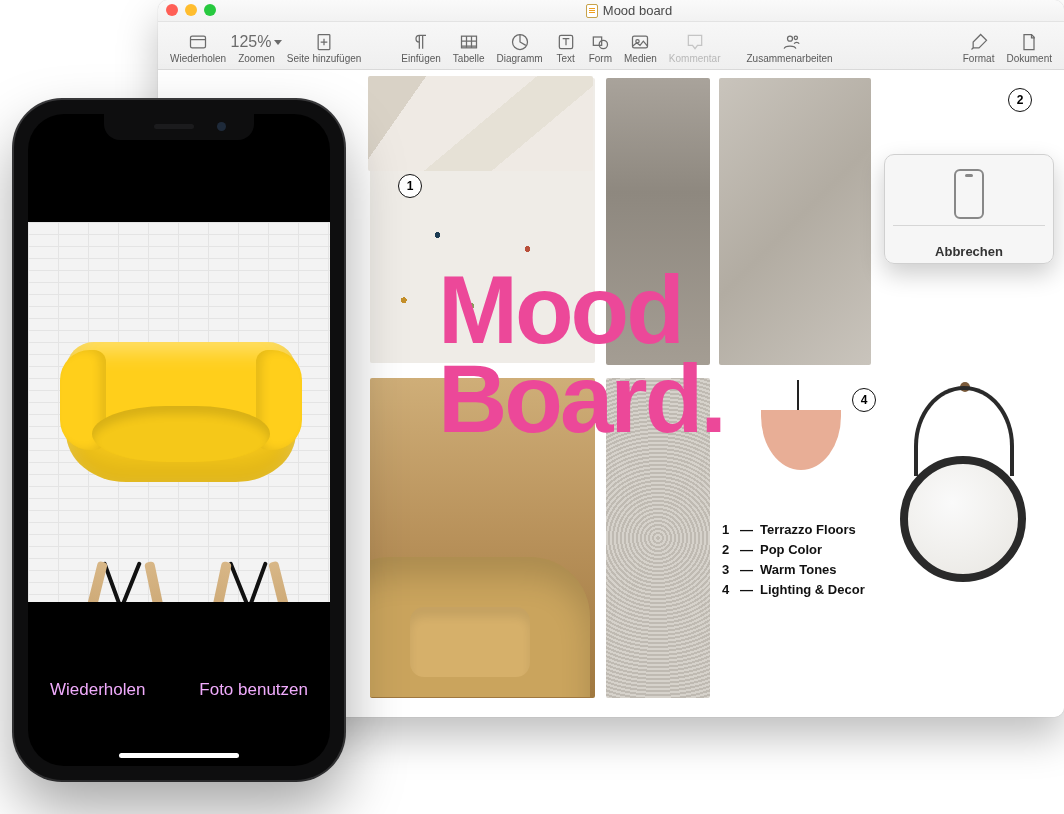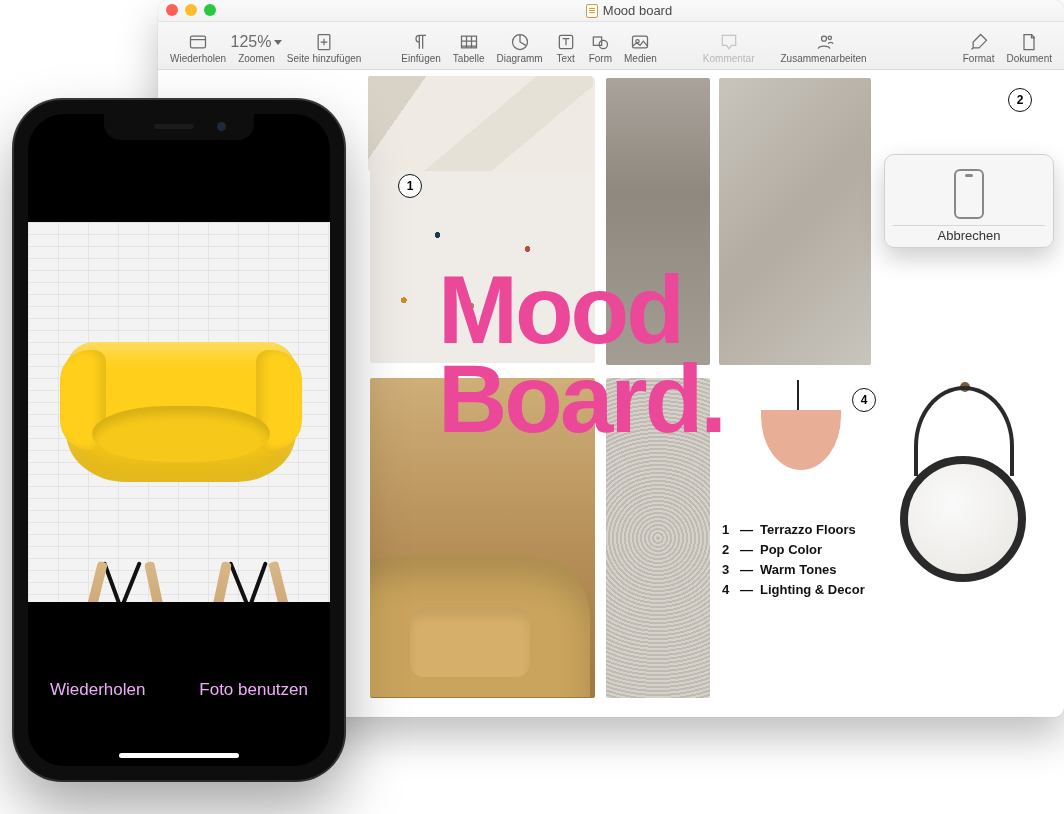--- a/index.html
+++ b/index.html
@@ -48,21 +48,21 @@
     background: linear-gradient(#f7f7f7,#efefef);
     border-bottom: 1px solid #d9d9d9;
     display:flex; align-items:flex-end; padding:0 6px 2px;
     gap: 0;
     font-size: 10px; color:#5a5a5a;
   }
   .tbtn { display:flex; flex-direction:column; align-items:center; justify-content:flex-end; padding:2px 6px; cursor:default;}
   .tbtn .ic { width:22px; height:22px; display:flex;align-items:center;justify-content:center;font-size:16px;color:#6b6b6b;}
   .tbtn .lbl { line-height:12px; text-align:center;}
   .tspacer { flex:1; }
-  .tbtn.dis .ic, .tbtn.dis .lbl { color:#b8b8b8;margin-left:34px; }
+  .tbtn.dis .ic, .tbtn.dis .lbl { color:#b8b8b8; }
   .zoom-val{font-size:12px;display:flex;align-items:center;gap:2px;color:#222;}
   .zoom-val:after{content:"";border-left:4px solid transparent;border-right:4px solid transparent;border-top:5px solid #6b6b6b;display:inline-block;margin-left:1px;}
 
   .canvas { flex:1; position:relative; background:#fff; overflow:hidden;}
   .photo { position:absolute; border-radius:2px; }
   
   .marble1 { left:210px; top:6px; width:225px; height:95px;
     background: #efeae4;
     background-image: linear-gradient(125deg,#d9d2c6 0 20%,transparent 20%),linear-gradient(140deg,transparent 50%,#e6e1d6 50% 70%,transparent 70%);
   }
@@ -116,21 +116,21 @@
     position:absolute; right:10px; top:84px; width:170px;
     background:rgba(245,245,245,0.95);
     border:1px solid #d0d0d0; border-radius:10px;
     box-shadow:0 10px 25px rgba(0,0,0,0.2);
     font-size:12px; color:#333; text-align:center;
     padding:10px 8px 4px;
   }
   .popover .phoneic{width:30px;height:50px;margin:4px auto 6px;border:2px solid #888;border-radius:6px;position:relative;}
   .popover .phoneic:after{content:"";position:absolute;left:9px;right:9px;top:3px;height:3px;background:#888;border-radius:2px;}
   .popover .msg{line-height:15px;margin-bottom:10px;}
-  .popover .cancel{border-top:1px solid #d6d6d6;padding-top:2px;font-size:13px;}
+  .popover .cancel{border-top:1px solid #d6d6d6;padding-top:18px;font-size:13px;font-weight:bold;}
 
   
   .iphone{
     position:absolute;
     left:14px; top:100px;
     width:330px; height:680px;
     background:#0e0e0f;
     border-radius:48px;
     box-shadow:0 30px 60px rgba(0,0,0,0.35),0 0 0 2px #3b3b3d;
     padding:14px;

